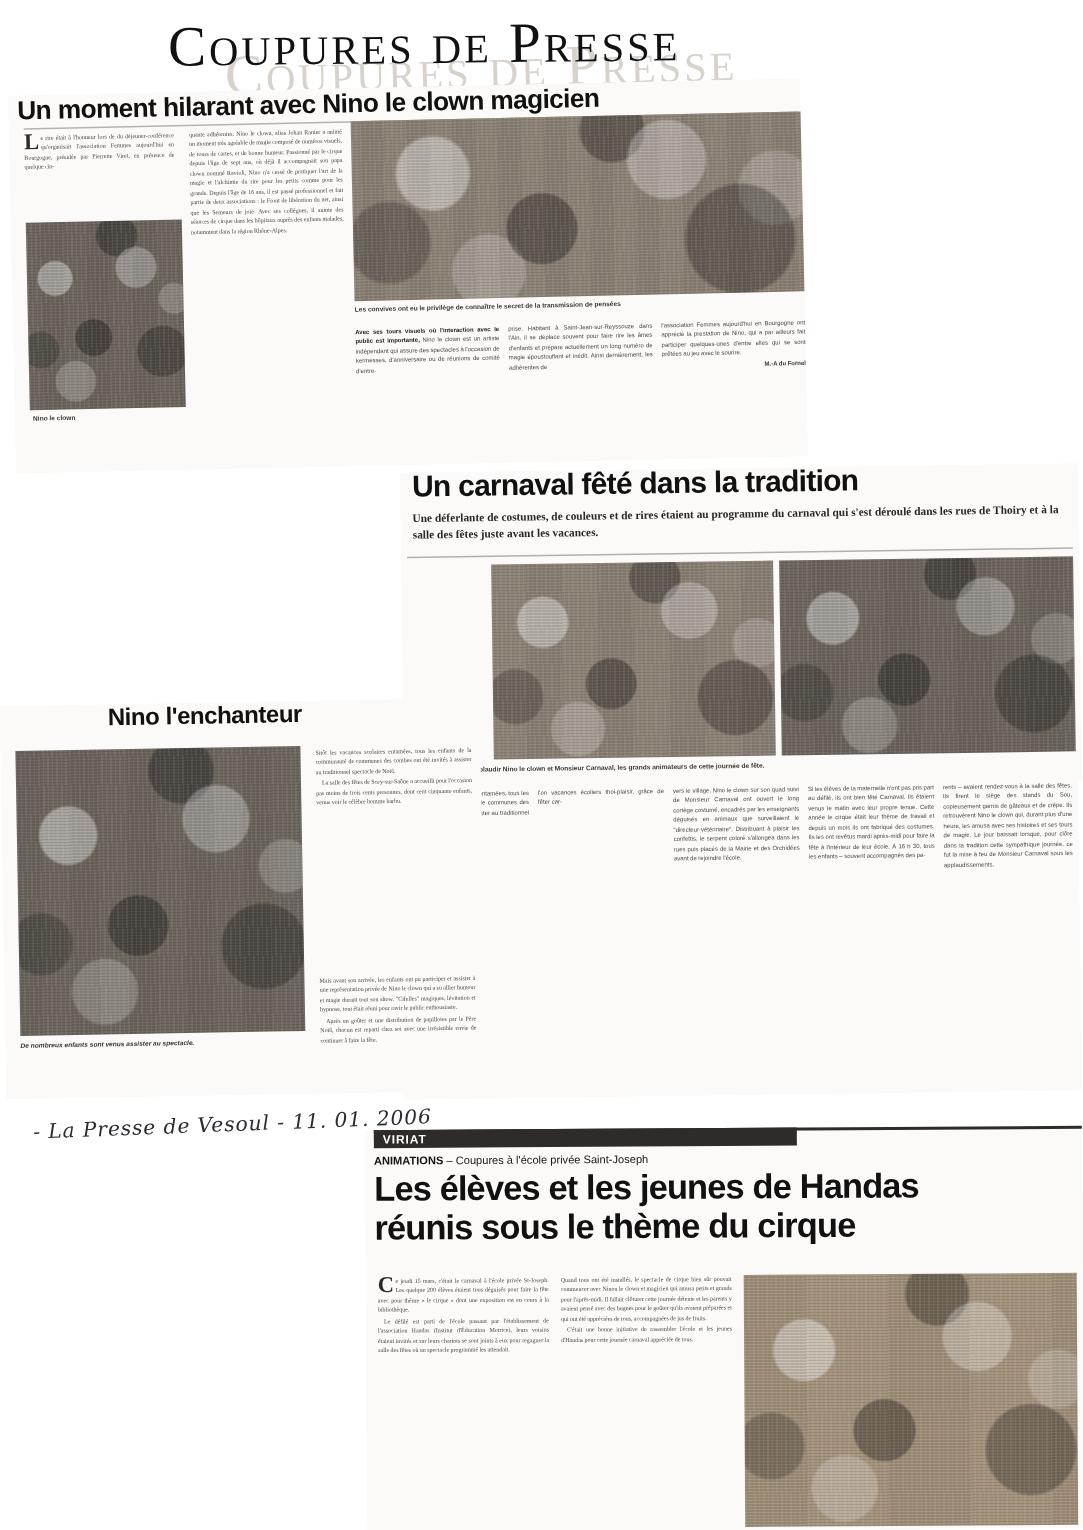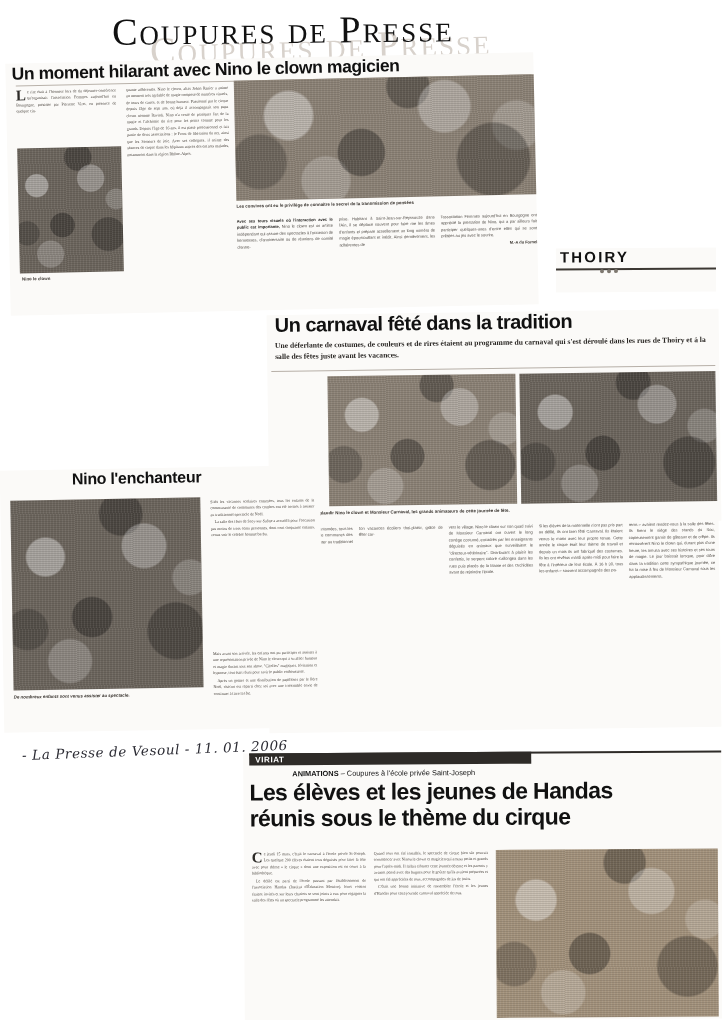--- a/index.html
+++ b/index.html
@@ -155,21 +155,21 @@
   #art4 .kicker{
     position:absolute;left:6px;top:0;width:282px;height:12px;
     background:#2e2b28;
   }
   #art4 .kicker span{
     position:absolute;left:6px;top:1.5px;color:#fff;
     font-size:8px;font-weight:bold;letter-spacing:0.6px;
   }
   #art4 .rulebar{position:absolute;left:6px;top:0px;width:472px;height:1.5px;background:#2e2b28;}
   #art4 .anim{position:absolute;left:6px;top:16px;font-size:7.4px;color:#141414;white-space:nowrap;}
-  #art4 .anim b{font-weight:bold;margin-left:43px;}
+  #art4 .anim b{font-weight:bold;}
   #art4 .hl1{position:absolute;left:6px;top:28px;font-size:23px;letter-spacing:-0.6px;white-space:nowrap;}
   #art4 .hl2{position:absolute;left:6px;top:54px;font-size:23px;letter-spacing:-0.6px;white-space:nowrap;}
   #art4 .c1{position:absolute;left:8px;top:98px;width:114px;}
   #art4 .c2{position:absolute;left:130px;top:98px;width:114px;}
   #art4 .ph{position:absolute;left:252px;top:98px;width:222px;height:168px;}
 </style>
 </head>
 <body>
 
 <div class="page">
@@ -204,29 +204,20 @@
       <span class="lead">Avec ses tours visuels où l'interaction avec le public est importante,</span>
       <span>Nino le clown est un artiste indépendant qui assure des spectacles à l'occasion de kermesses, d'anniversaire ou de réunions de comité d'entre-</span>
     </div>
     <div class="col sans c4">prise. Habitant à Saint-Jean-sur-Reyssouze dans l'Ain, il se déplace souvent pour faire rire les âmes d'enfants et prépare actuellement un long numéro de magie époustouflant et inédit. Ainsi dernièrement, les adhérentes de</div>
     <div class="col sans c5">
       <span>l'association Femmes aujourd'hui en Bourgogne ont apprécié la prestation de Nino, qui a par ailleurs fait participer quelques-unes d'entre elles qui se sont prêtées au jeu avec le sourire.</span>
       <div class="sig">M.-A du Fornel</div>
     </div>
   </div>
 
-  <div class="clip tilt0" id="thoiry">
-    <div class="word">THOIRY</div>
-    <div class="bar"></div>
-    <div class="dots">
-        <i></i>
-        <i></i>
-        <i></i>
-      </div>
-  </div>
 
   <div class="clip tilt3" id="art2">
     <div class="hl hl-black">Un carnaval fêté dans la tradition</div>
     <div class="sub">Une déferlante de costumes, de couleurs et de rires étaient au programme du carnaval qui s'est déroulé dans les rues de Thoiry et à la salle des fêtes juste avant les vacances.</div>
     <div class="rule"></div>
     <div class="photo phA">
         <span class="grain"></span>
       </div>
     <div class="photo dark phB">
         <span class="grain"></span>

